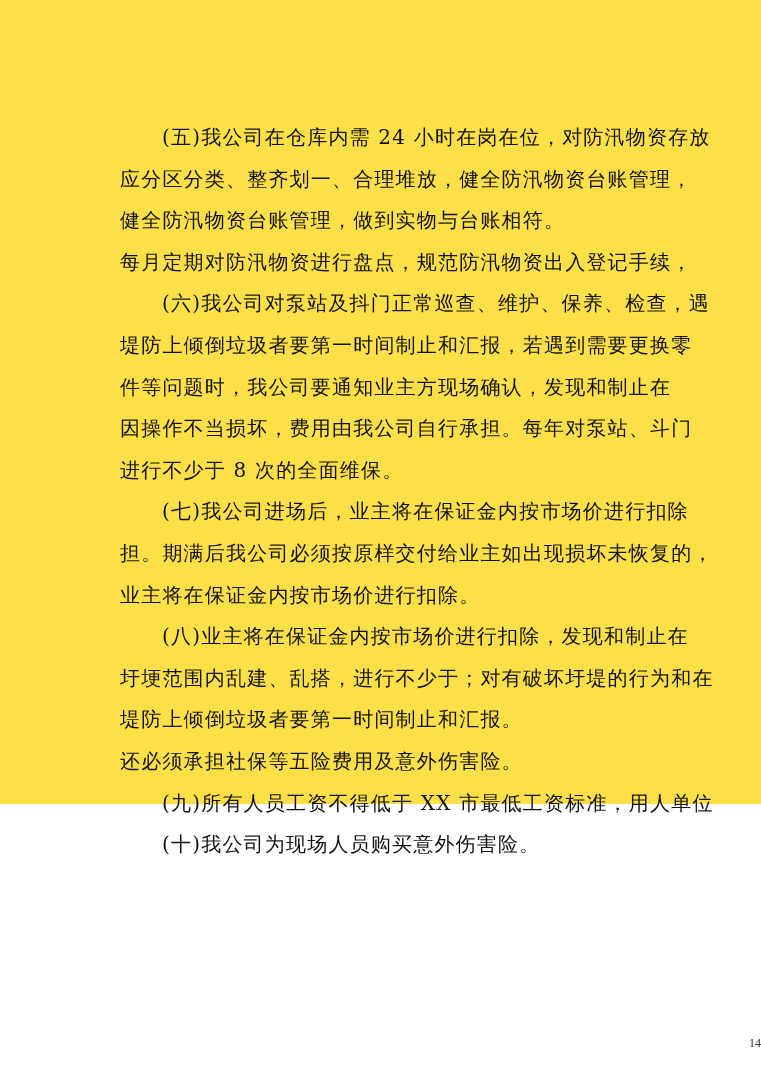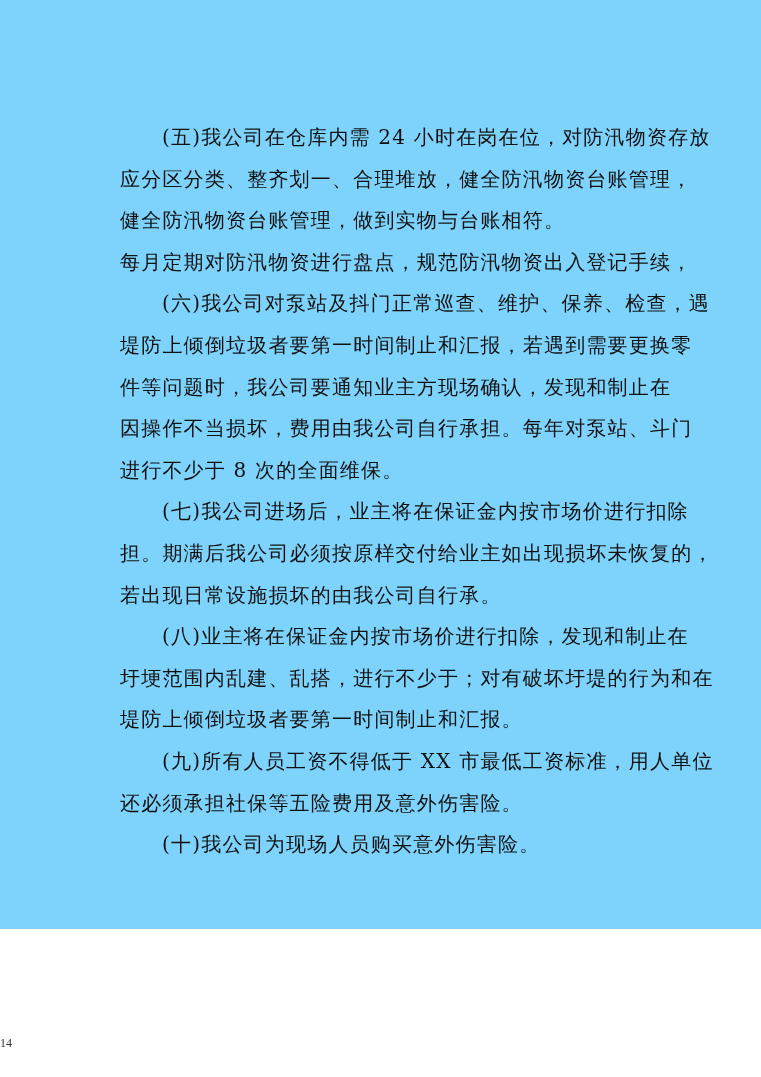--- a/index.html
+++ b/index.html
@@ -1,30 +1,30 @@
 <!DOCTYPE html>
 <html><head>
 <meta charset="utf-8">
 <style>
   html, body { margin: 0; padding: 0; background: #ffffff; }
   body { width: 761px; height: 1077px; position: relative; overflow: hidden; }
   .page {
-    position: absolute; left: 0; top: 0; width: 761px; height: 929px; background: #7dd3fc;
+    position: absolute; left: 0; top: 0; width: 761px; height: 804px; background: #fde047;
   }
   .body-text {
     position: absolute; left: 120px; top: 117px; width: 522px;
     font-family: "DejaVu Serif", "Liberation Serif", serif;
     font-size: 20px; color: #111111;
     line-height: 41.6px;
     letter-spacing: 1.2px;
   }
   .para { margin: 0; text-indent: 2.1em; text-align: justify; text-align-last: left; }
   .line { display: block; white-space: nowrap; }
   .page-number {
-    position: absolute; left: 0; width: 761px; top: 1036px; text-align: left;
+    position: absolute; left: 0; width: 761px; top: 1036px; text-align: right;
     font-family: "Liberation Serif", serif; font-size: 12px; color: #333333;
   }
 </style>
 </head>
 <body>
 
 <div class="page">
   <div class="body-text">
 
     <p class="para">
@@ -38,32 +38,32 @@
       <span class="line">(六)我公司对泵站及抖门正常巡查、维护、保养、检查，遇</span>
       <span class="line" style="margin-left:-2.1em">堤防上倾倒垃圾者要第一时间制止和汇报，若遇到需要更换零</span>
       <span class="line" style="margin-left:-2.1em">件等问题时，我公司要通知业主方现场确认，发现和制止在</span>
       <span class="line" style="margin-left:-2.1em">因操作不当损坏，费用由我公司自行承担。每年对泵站、斗门</span>
       <span class="line" style="margin-left:-2.1em">进行不少于 8 次的全面维保。</span>
     </p>
 
     <p class="para">
       <span class="line">(七)我公司进场后，业主将在保证金内按市场价进行扣除</span>
       <span class="line" style="margin-left:-2.1em">担。期满后我公司必须按原样交付给业主如出现损坏未恢复的，</span>
-      <span class="line" style="margin-left:-2.1em">若出现日常设施损坏的由我公司自行承。</span>
+      <span class="line" style="margin-left:-2.1em">业主将在保证金内按市场价进行扣除。</span>
     </p>
 
     <p class="para">
       <span class="line">(八)业主将在保证金内按市场价进行扣除，发现和制止在</span>
       <span class="line" style="margin-left:-2.1em">圩埂范围内乱建、乱搭，进行不少于；对有破坏圩堤的行为和在</span>
       <span class="line" style="margin-left:-2.1em">堤防上倾倒垃圾者要第一时间制止和汇报。</span>
     </p>
 
     <p class="para">
+      <span class="line" style="margin-left:-2.1em">还必须承担社保等五险费用及意外伤害险。</span>
       <span class="line">(九)所有人员工资不得低于 XX 市最低工资标准，用人单位</span>
-      <span class="line" style="margin-left:-2.1em">还必须承担社保等五险费用及意外伤害险。</span>
     </p>
 
     <p class="para">
       <span class="line">(十)我公司为现场人员购买意外伤害险。</span>
     </p>
 
   </div>
 
   <div class="page-number">14</div>
 </div>

